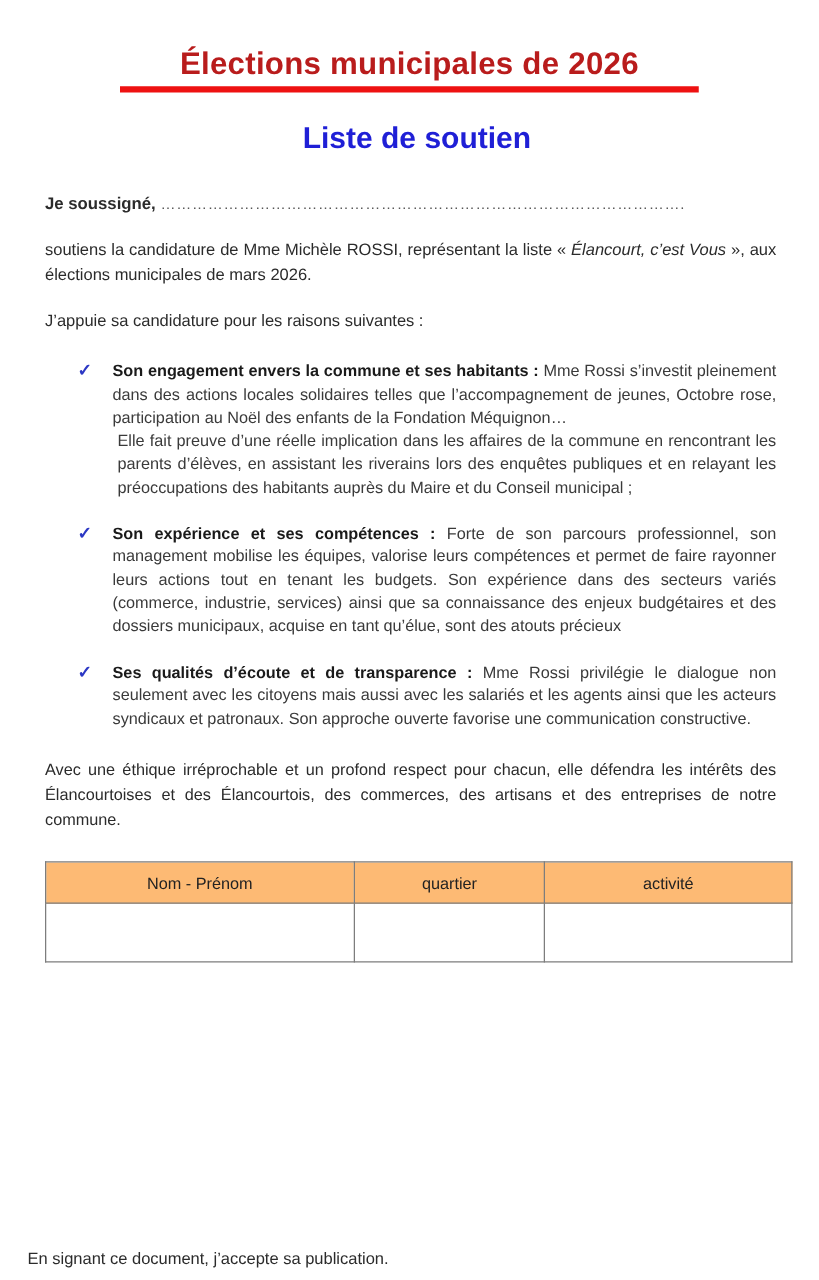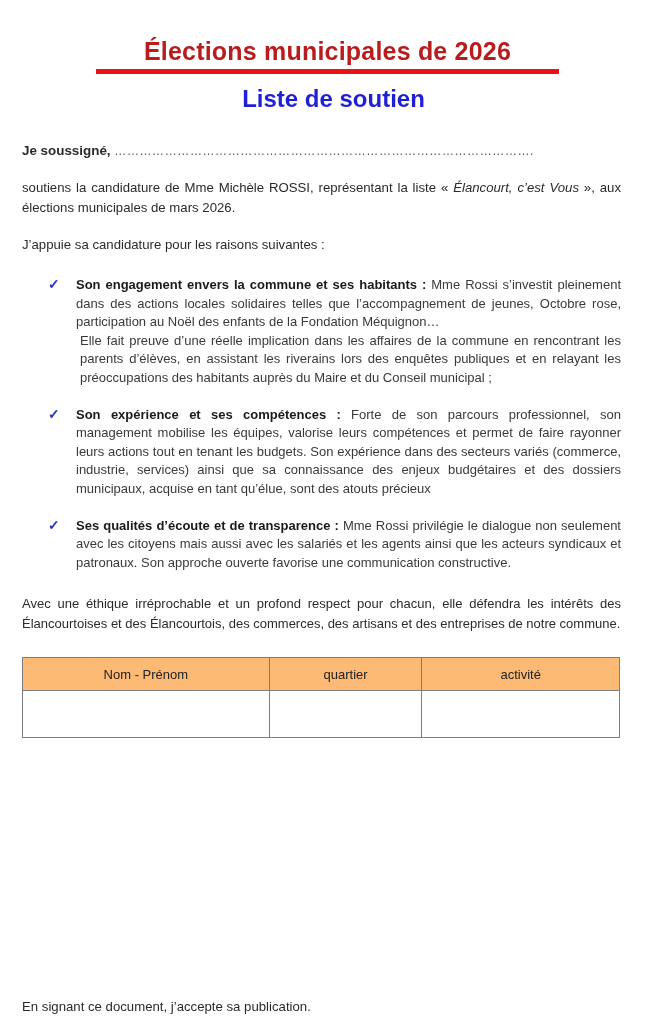--- a/index.html
+++ b/index.html
@@ -30,28 +30,28 @@
     width: 463px;
     height: 5px;
     background: #ee1111;
     margin: 3px auto 0 auto;
   }
   .sub-title {
     text-align: center;
     font-weight: bold;
     font-size: 24px;
     color: #1f1fd6;
-    margin-top: 11px;
+    margin-top: 23px;
     line-height: 28px;
     padding-left: 12px;
   }
 
   
   .body-wrap {
-    padding: 0 34px 0 22px;
+    padding: 0 34px 0 36px;
     margin-top: 28px;
     font-size: 13.2px;
     line-height: 19px;
     color: #2b2b2b;
   }
   .p-sign {
     font-weight: bold;
     font-size: 13.4px;
     white-space: nowrap;
     overflow: hidden;

